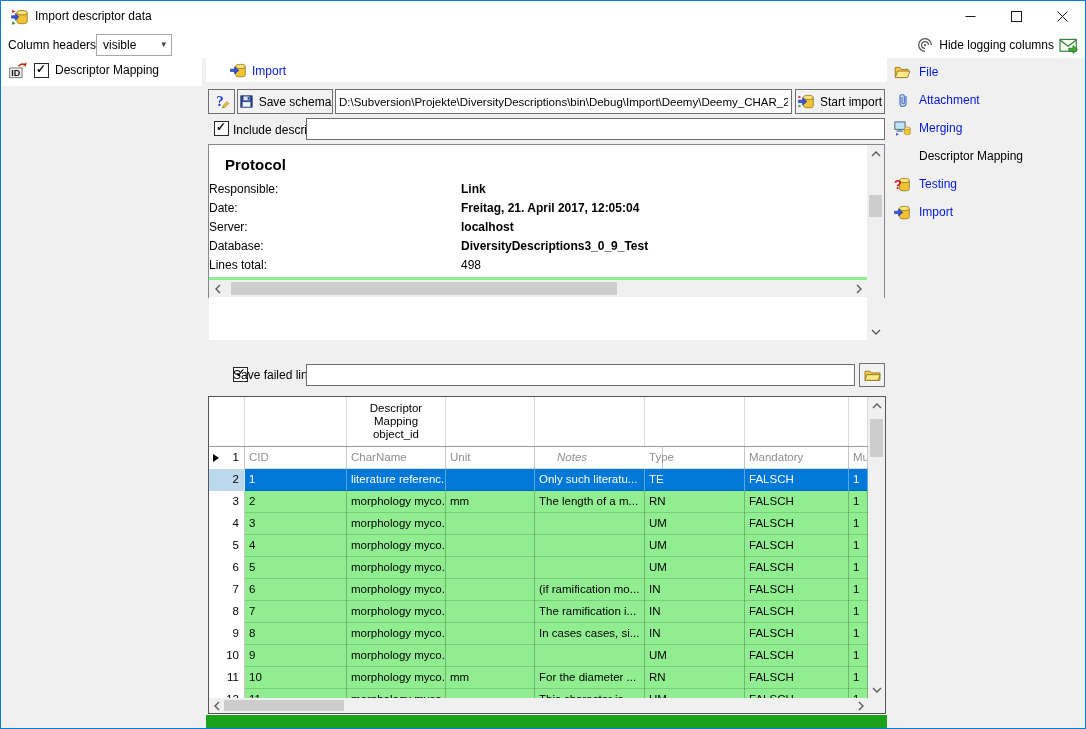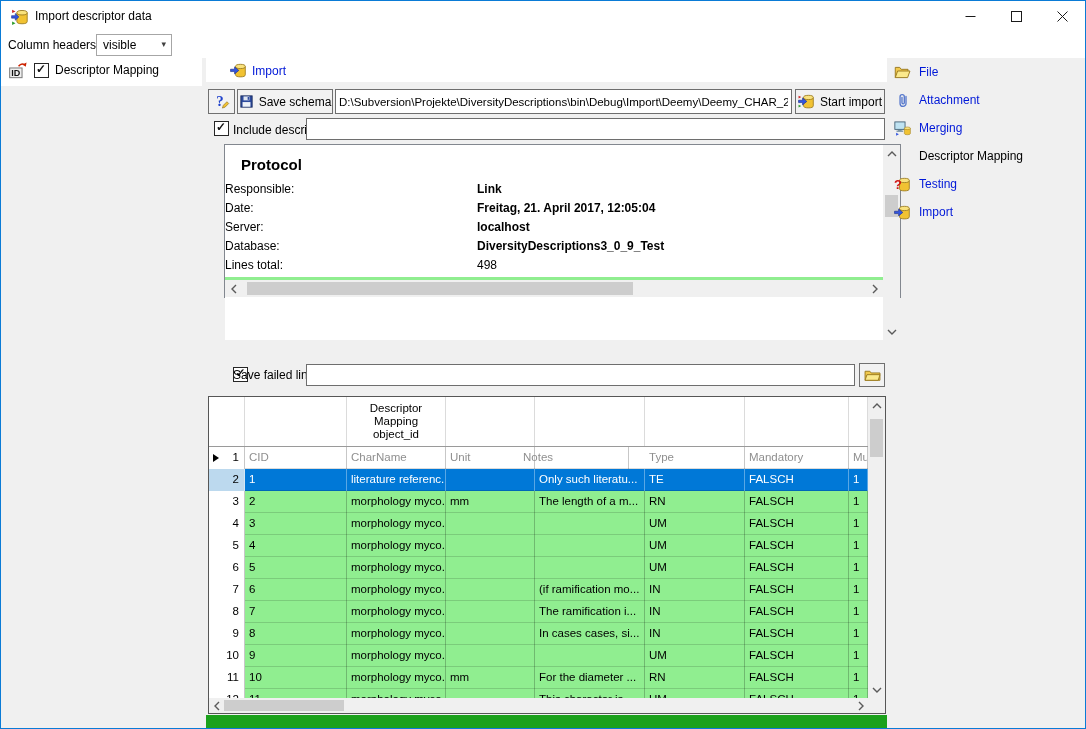--- a/index.html
+++ b/index.html
@@ -21,21 +21,21 @@
   .icon18{width:18px;height:18px;display:inline-block;}
   .icon20{width:20px;height:20px;display:inline-block;}
   .cb{width:13px;height:13px;background:#fff;border:1px solid #262626;box-sizing:content-box;position:relative;display:inline-block;flex:0 0 auto;}
   .cb.checked::after{content:"\2713";position:absolute;left:1px;top:-2px;font-size:12px;font-weight:bold;color:#101010;line-height:14px;}
   .maprow{position:absolute;left:7px;top:60px;display:flex;align-items:center;gap:6px;}
   .implink{position:absolute;left:229px;top:61px;display:flex;align-items:center;gap:5px;cursor:pointer;}
   .link-blue{color:#0018d8;font-size:12px;}
   .btn{position:absolute;background:#f2f2f2;border:1px solid #707070;box-sizing:border-box;display:flex;align-items:center;justify-content:center;gap:5px;font-size:12px;color:#000;cursor:pointer;}
   .tinput{position:absolute;background:#fff;border:1px solid #6e6e6e;box-sizing:border-box;font-family:"Liberation Sans",sans-serif;font-size:11.5px;padding:0 3px;color:#000;}
   
-  .proto{position:absolute;left:207px;top:143px;width:677px;height:154px;background:#fef9c3;border:1px solid #82878f;box-sizing:border-box;margin-left:16px;}
+  .proto{position:absolute;left:207px;top:143px;width:677px;height:154px;background:#fef9c3;border:1px solid #82878f;box-sizing:border-box;}
   .proto-content{position:absolute;left:0;top:0;width:658px;height:195px;overflow:hidden;background:#fff;}
   .proto-title{margin:11px 0 7px 16px;font-size:15px;font-weight:bold;}
   .prow{height:19px;line-height:19px;font-size:12px;white-space:nowrap;}
   .prow .plabel{display:inline-block;width:250px;text-align:left;vertical-align:top;}
   .prow .pvalue{padding-left:2px;}
   .prow.b .pvalue{font-weight:bold;}
   .prow.hl{background:#90ee90;height:16px;line-height:16px;margin-top:2px;}
   
   .sb-track{background:#f0f0f0;position:absolute;}
   .sarrow{width:17px;height:17px;display:flex;align-items:center;justify-content:center;position:absolute;}
@@ -104,20 +104,39 @@
   <div class="mainstrip"></div>
 
   
   <span class="lbl abs" style="left:7px;top:37px;">Column headers</span>
   <div class="combo">
     <span>visible</span>
     <span class="combo-arrow">▾</span>
   </div>
 
   
+  <div class="hidelog">
+    <span class="icon18">
+        <svg viewBox="0 0 16 16">
+          <g fill="none" stroke="#555" stroke-width="1.1">
+            <path d="M13.6 8 a5.6 5.6 0 1 0 -5.6 5.6"></path>
+            <path d="M11 8 a3 3 0 1 0 -3 3"></path>
+          </g>
+          <circle cx="8" cy="8" r="1" fill="#555"></circle>
+        </svg>
+      </span>
+    <span class="lbl">Hide logging columns</span>
+    <span class="icon20">
+        <svg viewBox="0 0 16 16">
+          <rect x="0.8" y="3.5" width="13" height="9.5" fill="#f4fbf0" stroke="#2e7d32" stroke-width="0.9"></rect>
+          <path d="M0.8 4 L7.3 9 L13.8 4" fill="none" stroke="#2e7d32" stroke-width="0.9"></path>
+          <path d="M7.8 10.6 h3.4 v-2.2 l3.6 3.2 -3.6 3.2 v-2.2 h-3.4 Z" fill="#45b036" stroke="#1d6b1d" stroke-width="0.6"></path>
+        </svg>
+      </span>
+  </div>
 
   
   <div class="maprow">
     <span class="icon18" style="width:20px;">
         <svg viewBox="0 0 16 16">
           <rect x="0.6" y="6.2" width="11" height="8.6" fill="#efefef" stroke="#7a7a7a" stroke-width="0.9"></rect>
           <text x="2" y="13.6" font-family="Liberation Sans,sans-serif" font-size="8" font-weight="bold" fill="#111">ID</text>
           <path d="M8.5 4.6 q2.5 -3.2 5.4 -1.2" fill="none" stroke="#cc2200" stroke-width="1.3"></path>
           <path d="M15.6 1.4 l-0.7 3.6 -2.9 -1.8 Z" fill="#cc2200"></path>
         </svg>
@@ -246,21 +265,21 @@
           <div class="gcell" style="left: 436px; width: 100px;"></div>
           <div class="gcell" style="left: 536px; width: 104px;"></div>
           <div class="gcell" style="left: 640px; width: 19px;"></div>
         </div>
       <div id="grid-rows">
           <div class="grow colnames" style="top: 50px;">
             <div class="gcell rh" style="left: 0px; width: 36px;"><span class="cur-arrow"></span><span>1</span></div>
             <div class="gcell" style="left: 36px; width: 102px;"><span>CID</span></div>
             <div class="gcell" style="left: 138px; width: 99px;"><span>CharName</span></div>
             <div class="gcell" style="left: 237px; width: 89px;"><span>Unit</span></div>
-            <div class="gcell" style="left: 310px; width: 110px;"><span>Notes</span></div>
+            <div class="gcell" style="left: 344px; width: 110px; font-style: italic;"><span>Notes</span></div>
             <div class="gcell" style="left: 436px; width: 100px;"><span>Type</span></div>
             <div class="gcell" style="left: 536px; width: 104px;"><span>Mandatory</span></div>
             <div class="gcell" style="left: 640px; width: 19px;"><span>Multi</span></div>
           </div>
           <div class="grow selected" style="top: 72px;">
             <div class="gcell rh" style="left: 0px; width: 36px;"><span>2</span></div>
             <div class="gcell" style="left: 36px; width: 102px;"><span>1</span></div>
             <div class="gcell" style="left: 138px; width: 99px;"><span>literature referenc...</span></div>
             <div class="gcell" style="left: 237px; width: 89px;"><span></span></div>
             <div class="gcell" style="left: 326px; width: 110px;"><span>Only such literatu...</span></div>

